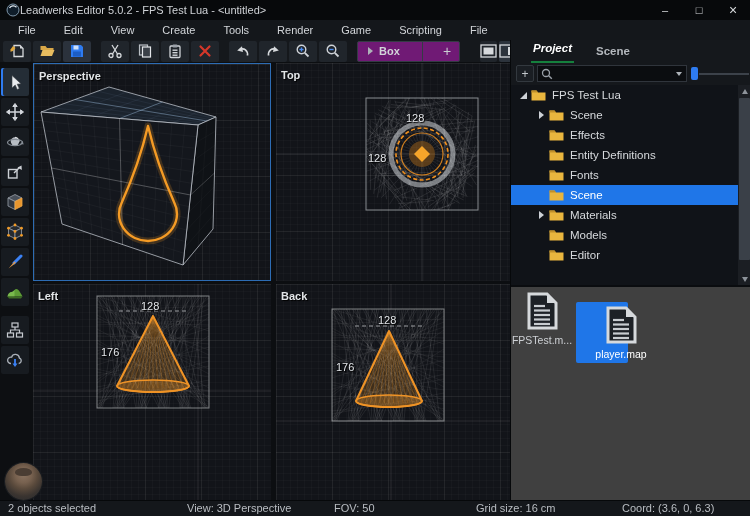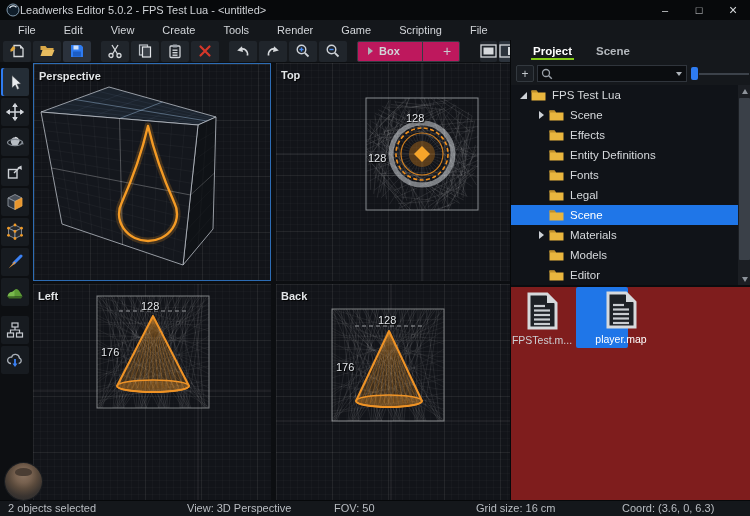--- a/index.html
+++ b/index.html
@@ -18,21 +18,21 @@
   
   .menubar{position:absolute;left:0;top:20px;width:750px;height:20px;background:#14171b;display:flex;align-items:center;padding-left:4px;}
   .menu-item{padding:0 14px;font-size:11px;line-height:20px;color:#d2d5d9;}
 
   
   .toolbar{position:absolute;left:0;top:40px;width:510px;height:22px;background:#15181c;display:flex;align-items:center;padding-left:3px;}
   .tbtn{width:28px;height:21px;margin-right:2px;background:#20252b;border-radius:2px;display:flex;align-items:center;justify-content:center;flex:0 0 auto;}
   .tbtn.hl{background:#2b323c;}
   .tb-gap{width:8px;flex:0 0 auto;}
   .tb-gap-lg{width:20px;flex:0 0 auto;}
-  .boxgroup{height:21px;display:flex;align-items:center;background:#be185d;border:1px solid #343b44;border-radius:2px;flex:0 0 auto;gap:12px;}
+  .boxgroup{height:21px;display:flex;align-items:center;background:#701a75;border:1px solid #343b44;border-radius:2px;flex:0 0 auto;gap:12px;}
   .boxseg1{width:52px;display:flex;align-items:center;justify-content:center;gap:6px;font-size:11px;font-weight:bold;color:#d2d5d9;}
   .caret-right{width:0;height:0;border-top:4px solid transparent;border-bottom:4px solid transparent;border-left:5px solid #aeb3b9;}
   .boxdiv{width:1px;height:21px;background:#343b44;}
   .boxseg2{width:24px;text-align:center;font-size:14px;color:#c9cdd2;}
   .ltoggle{width:27px;height:21px;margin-right:2px;background:#20252b;border-radius:2px;display:flex;align-items:center;justify-content:center;}
   .ltoggle.on{background:#2c333c;}
 
   
   .toolstrip{position:absolute;left:0;top:62px;width:30px;height:438px;background:#0d0f12;}
   .tool{position:absolute;left:1px;width:28px;height:28px;background:#171b20;border-radius:2px;display:flex;align-items:center;justify-content:center;}
@@ -52,21 +52,21 @@
   #vp-left{left:3px;top:222px;width:238px;height:216px;}
   #vp-back{left:246px;top:222px;width:234px;height:216px;}
   .vpsvg{position:absolute;left:0;top:0;width:100%;height:100%;}
   .vplabel{position:absolute;left:5px;top:6px;font-size:11px;font-weight:bold;color:#e2e5e8;text-shadow:1px 1px 1px #000;}
   .dim{position:absolute;font-size:11px;color:#e3e6ea;text-shadow:0 0 2px #000,1px 1px 1px #000;text-align:center;}
 
   
   .rightpanel{position:absolute;left:510px;top:40px;width:240px;height:460px;background:#15181c;border-left:1px solid #06080a;}
   .ptabs{position:absolute;left:0;top:0;width:240px;height:22px;display:flex;align-items:center;}
   .ptab{margin-left:20px;padding:2px 2px 3px 2px;font-size:11.5px;font-weight:bold;color:#b4b8bd;}
-  .ptab.active{color:#fff;border-bottom:2px solid #84cc16;padding-bottom:1px;}
+  .ptab.active{color:#fff;border-bottom:2px solid #15803d;padding-bottom:7px;font-style:italic;}
   .searchrow{position:absolute;left:0;top:22px;width:240px;height:23px;display:flex;align-items:center;}
   .addbtn{margin-left:5px;width:18px;height:17px;border:1px solid #33393f;border-radius:2px;color:#c3c7cc;font-size:12px;display:flex;align-items:center;justify-content:center;background:#1a1e23;}
   .searchbox{margin-left:3px;width:150px;height:17px;background:#0b0d10;border:1px solid #30353c;display:flex;align-items:center;}
   .searchbox svg{margin-left:3px;flex:0 0 auto;}
   .searchbox input{flex:1;min-width:0;background:transparent;border:none;outline:none;color:#d6d9dc;font-size:11px;font-family:inherit;padding:0 2px;}
   .scaret{width:14px;height:15px;display:flex;align-items:center;justify-content:center;}
   .caret-down{width:0;height:0;border-left:3.5px solid transparent;border-right:3.5px solid transparent;border-top:4px solid #aeb3b9;}
   .slider{position:relative;margin-left:4px;width:60px;height:17px;}
   .strack{position:absolute;left:8px;right:2px;top:8px;height:2px;background:#3c424a;}
   .shandle{position:absolute;left:0;top:2px;width:7px;height:13px;background:#2e7bf0;border-radius:2px;z-index:2;}
@@ -80,21 +80,21 @@
   .arrow-col{width:0;height:0;border-top:4px solid transparent;border-bottom:4px solid transparent;border-left:5px solid #cdd1d6;}
   .tw-folder{display:flex;align-items:center;margin-left:2px;flex:0 0 auto;}
   .tlabel{margin-left:6px;font-size:11.5px;color:#d6d9dc;white-space:nowrap;}
   .vscroll{position:absolute;right:0;top:0;width:13px;height:200px;background:#1b1e23;}
   .sarrow{position:absolute;left:0;width:13px;height:12px;display:flex;align-items:center;justify-content:center;}
   .sarrow.up{top:0;}  .sarrow.down{bottom:0;}
   .tri-up{width:0;height:0;border-left:3.5px solid transparent;border-right:3.5px solid transparent;border-bottom:5px solid #8d939a;}
   .tri-down{width:0;height:0;border-left:3.5px solid transparent;border-right:3.5px solid transparent;border-top:5px solid #8d939a;}
   .sthumb{position:absolute;left:1px;top:13px;width:11px;height:162px;background:#3a4048;border-radius:1px;}
   .pdivider{position:absolute;left:0;top:245px;width:240px;height:2px;background:#0a0c0f;}
-  .filegrid{position:absolute;left:0;top:247px;width:240px;height:213px;background:#7f1d1d;}
+  .filegrid{position:absolute;left:0;top:247px;width:240px;height:213px;background:#404040;}
   .file-item{position:absolute;width:52px;padding:3px 2px;border-radius:2px;display:flex;flex-direction:column;align-items:center;}
   .file-item.selected{background:#1f76e8;}
   .file-label{margin-top:3px;font-size:10.5px;color:#cdd0d4;white-space:nowrap;}
   .file-item.selected .file-label{color:#fff;}
 
   
   .statusbar{position:absolute;left:0;top:500px;width:750px;height:16px;background:#14171b;border-top:1px solid #06080a;font-size:11px;color:#b9bdc2;}
   .status-seg{position:absolute;top:0;line-height:15px;white-space:nowrap;}
 
   
@@ -847,30 +847,20 @@
           <div class="tree-row">
             <span class="tw-arrow" style="margin-left: 24px;"></span>
             <span class="tw-folder">
               <svg width="15" height="12" viewBox="0 0 15 12">
                 <path d="M0.5 1.5 h5 l1.5 2 h7.5 v8 h-14 z" fill="#e9b63e"></path>
                 <path d="M0.5 1.5 h5 l1.5 2 h-6.5 z" fill="#c08f2a"></path>
               </svg>
             </span>
             <span class="tlabel">Fonts</span>
           </div>
-          <div class="tree-row">
-            <span class="tw-arrow" style="margin-left: 24px;"></span>
-            <span class="tw-folder">
-              <svg width="15" height="12" viewBox="0 0 15 12">
-                <path d="M0.5 1.5 h5 l1.5 2 h7.5 v8 h-14 z" fill="#e9b63e"></path>
-                <path d="M0.5 1.5 h5 l1.5 2 h-6.5 z" fill="#c08f2a"></path>
-              </svg>
-            </span>
-            <span class="tlabel">Legal</span>
-          </div>
           <div class="tree-row selected">
             <span class="tw-arrow" style="margin-left: 24px;"></span>
             <span class="tw-folder">
               <svg width="15" height="12" viewBox="0 0 15 12">
                 <path d="M0.5 1.5 h5 l1.5 2 h7.5 v8 h-14 z" fill="#e9b63e"></path>
                 <path d="M0.5 1.5 h5 l1.5 2 h-6.5 z" fill="#c08f2a"></path>
               </svg>
             </span>
             <span class="tlabel">Scene</span>
           </div>
@@ -926,21 +916,21 @@
             <g stroke="#c8ccd0" stroke-width="2.2">
               <line x1="9" y1="15" x2="20" y2="15"></line>
               <line x1="9" y1="19.5" x2="25" y2="19.5"></line>
               <line x1="9" y1="24" x2="25" y2="24"></line>
               <line x1="9" y1="28.5" x2="25" y2="28.5"></line>
               <line x1="9" y1="33" x2="25" y2="33"></line>
             </g>
           </svg>
           <div class="file-label">FPSTest.m...</div>
         </div>
-        <div class="file-item selected" style="left: 65px; top: 0; padding-left: 40px;">
+        <div class="file-item selected" style="left: 65px; top: 15px; padding-left: 40px;">
           <svg width="34" height="40" viewBox="0 0 34 40">
             <path d="M4 3 h18 l9 9 v25 H4 z" fill="#1d2126" stroke="#d6d9dc" stroke-width="3"></path>
             <path d="M22 3 l9 9 h-9 z" fill="#d6d9dc"></path>
             <g stroke="#c8ccd0" stroke-width="2.2">
               <line x1="9" y1="15" x2="20" y2="15"></line>
               <line x1="9" y1="19.5" x2="25" y2="19.5"></line>
               <line x1="9" y1="24" x2="25" y2="24"></line>
               <line x1="9" y1="28.5" x2="25" y2="28.5"></line>
               <line x1="9" y1="33" x2="25" y2="33"></line>
             </g>

